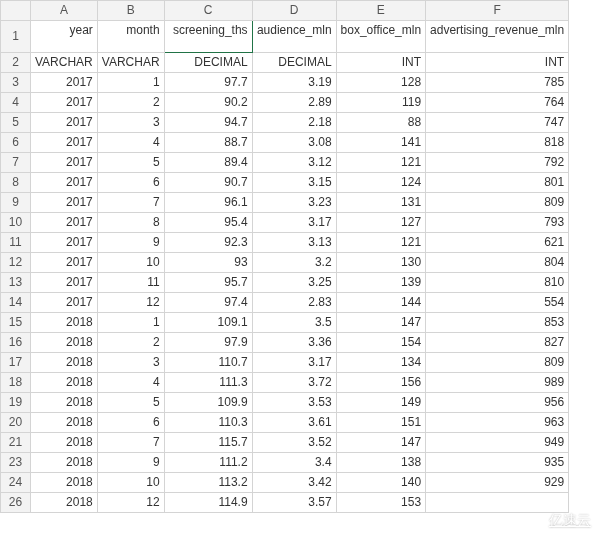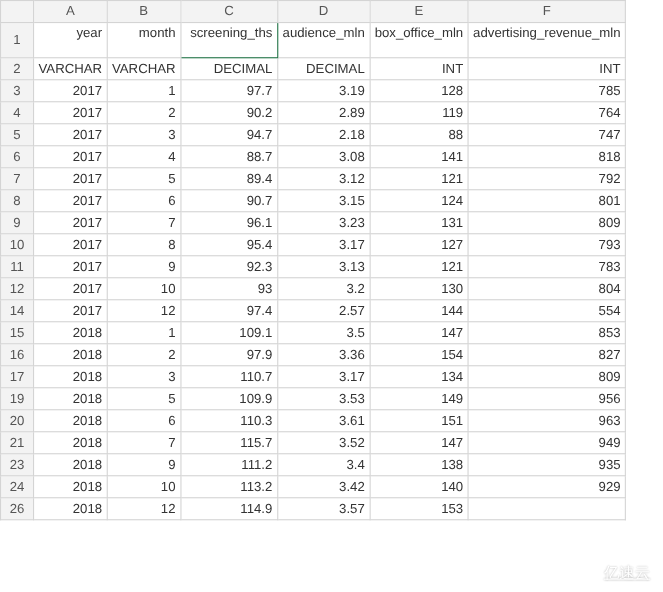--- a/index.html
+++ b/index.html
@@ -180,37 +180,46 @@
         <td class="txt-r">127</td>
         <td class="txt-r">793</td>
       </tr>
       <tr>
         <th class="row-hdr">11</th>
         <td class="txt-r">2017</td>
         <td class="txt-r">9</td>
         <td class="txt-r">92.3</td>
         <td class="txt-r">3.13</td>
         <td class="txt-r">121</td>
-        <td class="txt-r">783</td>
+        <td class="txt-r">621</td>
       </tr>
       <tr>
         <th class="row-hdr">12</th>
         <td class="txt-r">2017</td>
         <td class="txt-r">10</td>
         <td class="txt-r">93</td>
         <td class="txt-r">3.2</td>
         <td class="txt-r">130</td>
         <td class="txt-r">804</td>
       </tr>
       <tr>
+        <th class="row-hdr">13</th>
+        <td class="txt-r">2017</td>
+        <td class="txt-r">11</td>
+        <td class="txt-r">95.7</td>
+        <td class="txt-r">3.25</td>
+        <td class="txt-r">139</td>
+        <td class="txt-r">810</td>
+      </tr>
+      <tr>
         <th class="row-hdr">14</th>
         <td class="txt-r">2017</td>
         <td class="txt-r">12</td>
         <td class="txt-r">97.4</td>
-        <td class="txt-r">2.57</td>
+        <td class="txt-r">2.83</td>
         <td class="txt-r">144</td>
         <td class="txt-r">554</td>
       </tr>
       <tr>
         <th class="row-hdr">15</th>
         <td class="txt-r">2018</td>
         <td class="txt-r">1</td>
         <td class="txt-r">109.1</td>
         <td class="txt-r">3.5</td>
         <td class="txt-r">147</td>
@@ -226,20 +235,29 @@
         <td class="txt-r">827</td>
       </tr>
       <tr>
         <th class="row-hdr">17</th>
         <td class="txt-r">2018</td>
         <td class="txt-r">3</td>
         <td class="txt-r">110.7</td>
         <td class="txt-r">3.17</td>
         <td class="txt-r">134</td>
         <td class="txt-r">809</td>
+      </tr>
+      <tr>
+        <th class="row-hdr">18</th>
+        <td class="txt-r">2018</td>
+        <td class="txt-r">4</td>
+        <td class="txt-r">111.3</td>
+        <td class="txt-r">3.72</td>
+        <td class="txt-r">156</td>
+        <td class="txt-r">989</td>
       </tr>
       <tr>
         <th class="row-hdr">19</th>
         <td class="txt-r">2018</td>
         <td class="txt-r">5</td>
         <td class="txt-r">109.9</td>
         <td class="txt-r">3.53</td>
         <td class="txt-r">149</td>
         <td class="txt-r">956</td>
       </tr>

